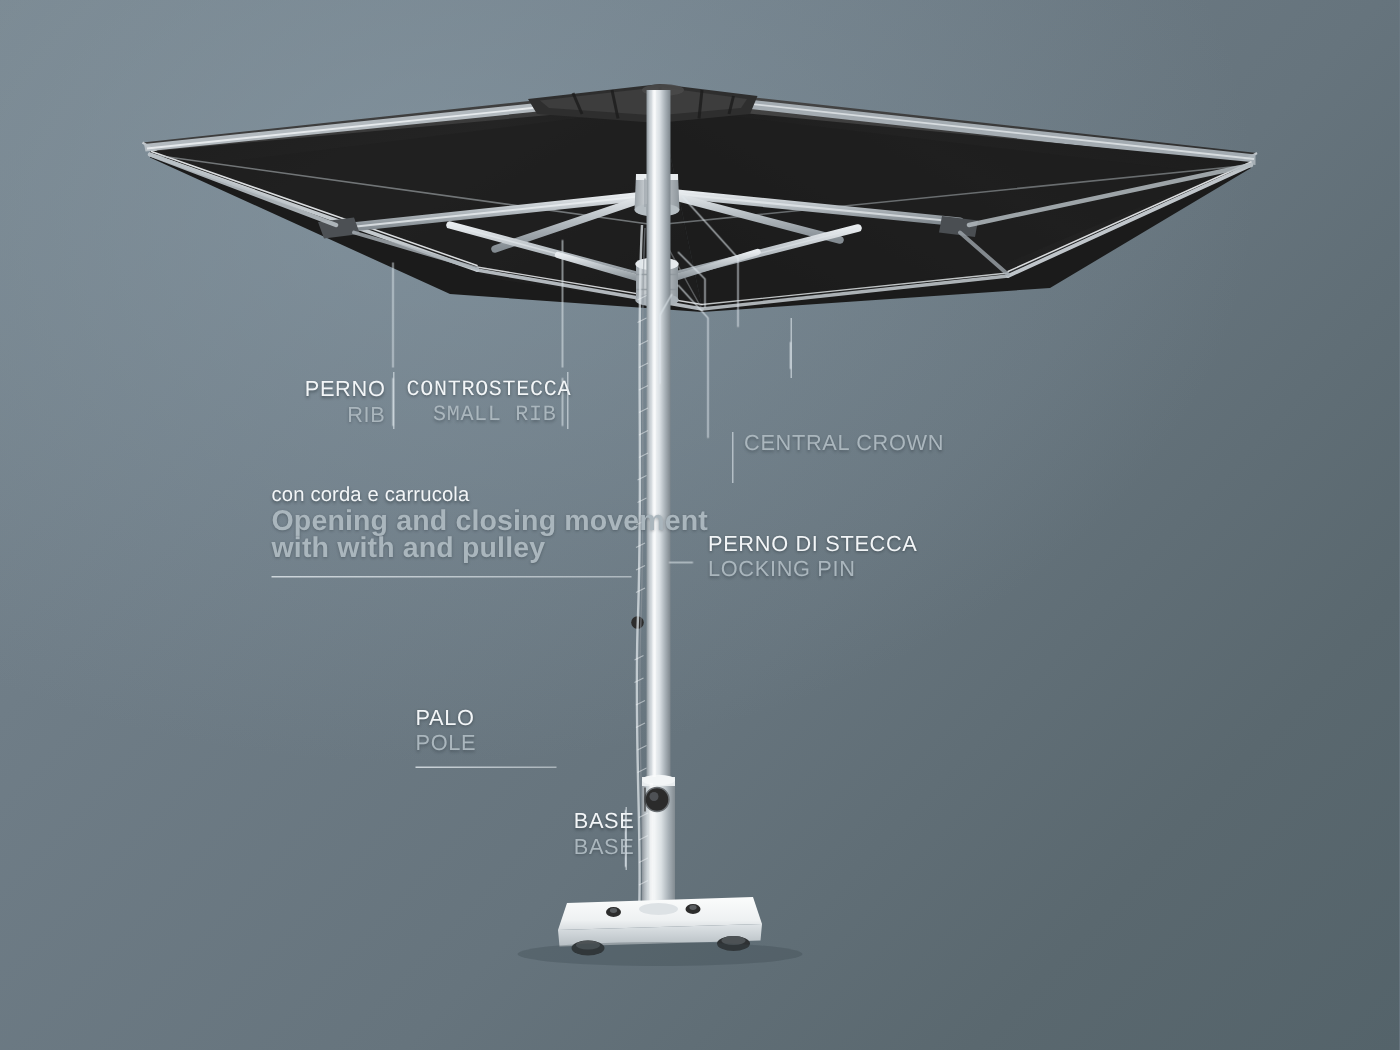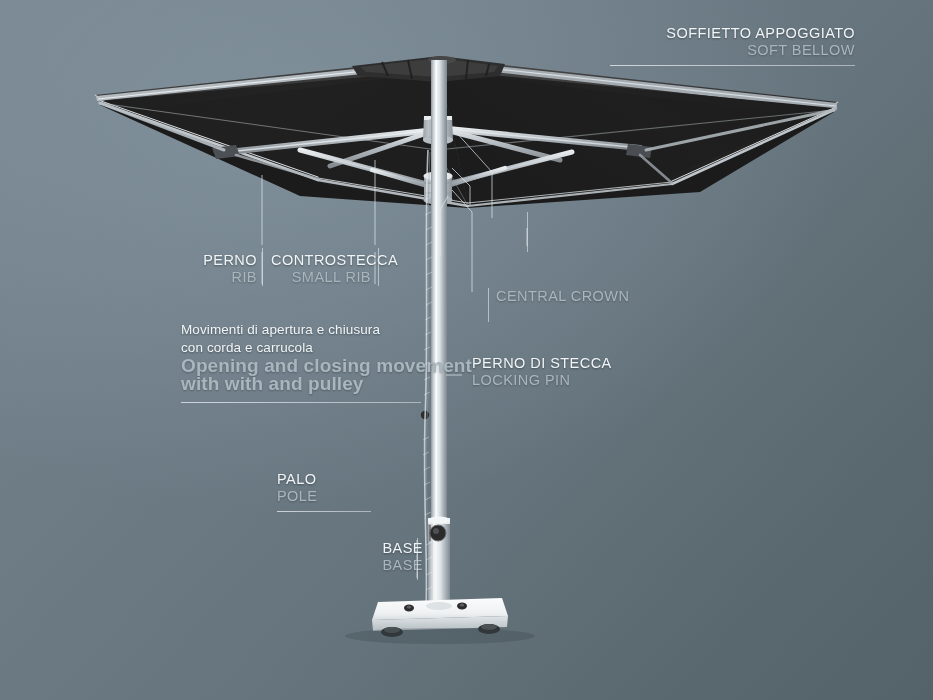--- a/index.html
+++ b/index.html
@@ -325,43 +325,37 @@
 
       <path d="M446,375 L462,375"></path>
 
       <path d="M371,438 L424,438" opacity=".0"></path>
 
       <path d="M417,540 L417,578"></path>
     </g>
 
   </svg>
 
-  <div class="lbl ralign" style="left:610px;top:25px;width:245px;">
-    <div class="it">SOFFIETTO APPOGGIATO</div>
-    <div class="en">SOFT BELLOW</div>
-    <div class="ul" style="width:245px;"></div>
-  </div>
 
 
   <div class="lbl ralign" style="left:155px;top:252px;width:102px;">
     <div class="it">PERNO</div>
     <div class="en">RIB</div>
   </div>
 
-  <div class="lbl ralign" style="left:271px;top:252px;width:100px;">
+  <div class="lbl ralign" style="left:271px;top:252px;width:100px;font-family:Liberation Mono, monospace;">
     <div class="it">CONTROSTECCA</div>
     <div class="en">SMALL RIB</div>
   </div>
 
   <div class="lbl" style="left:496px;top:288px;">
     <div class="en">CENTRAL CROWN</div>
   </div>
 
   <div class="lbl mixed" style="left:181px;top:321px;width:240px;">
-    <div class="it">Movimenti di apertura e chiusura</div>
     <div class="it">con corda e carrucola</div>
     <div class="en">Opening and closing movement</div>
     <div class="en">with with and pulley</div>
     <div class="ul" style="width:240px;margin-top:9px;"></div>
   </div>
 
   <div class="lbl" style="left:472px;top:355px;">
     <div class="it">PERNO DI STECCA</div>
     <div class="en">LOCKING PIN</div>
   </div>

